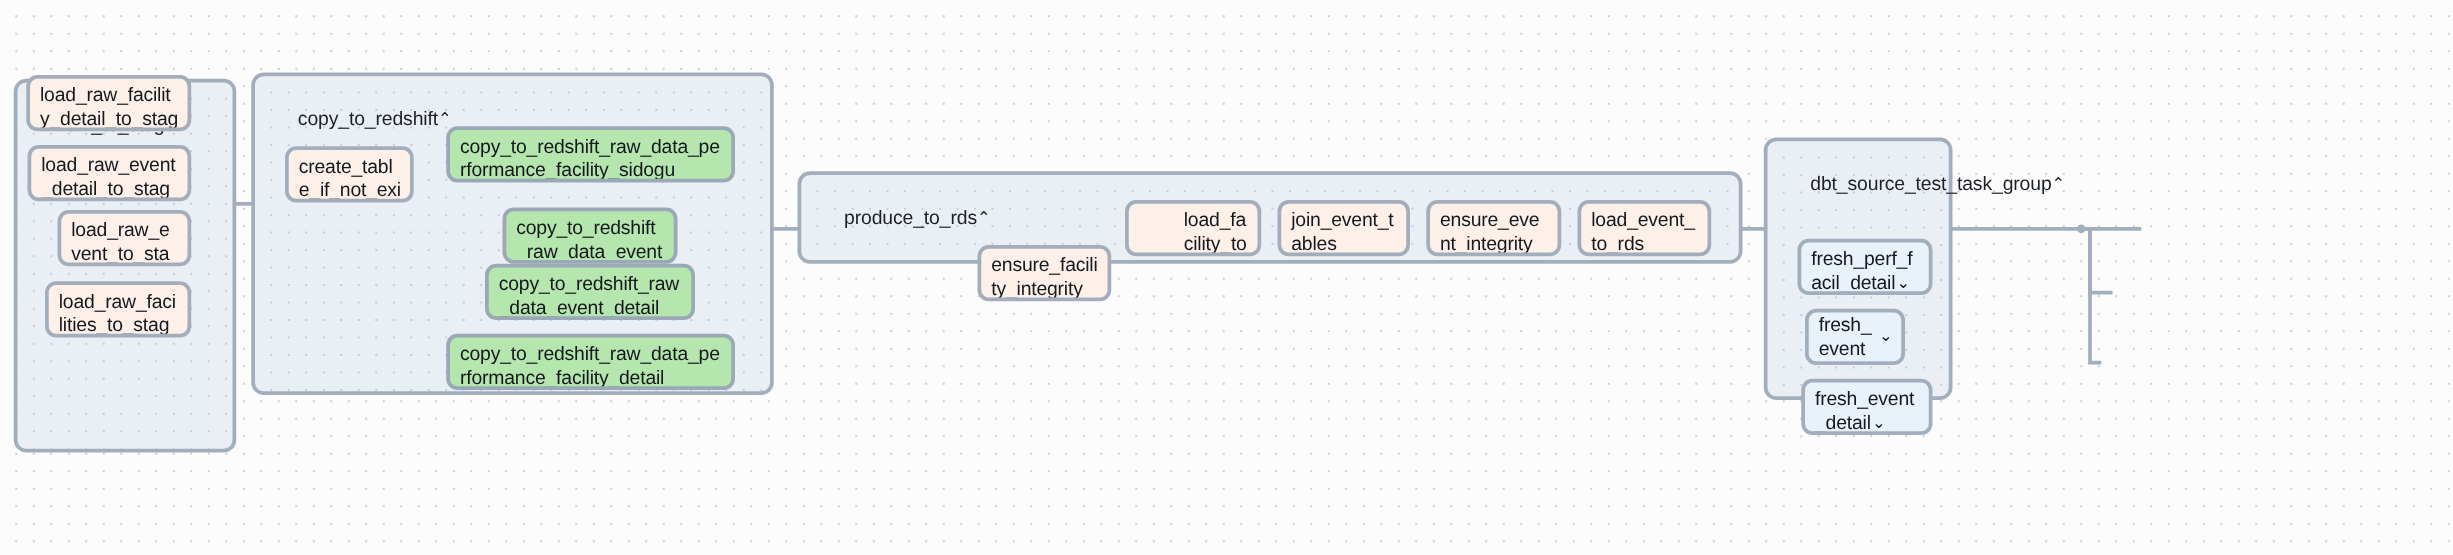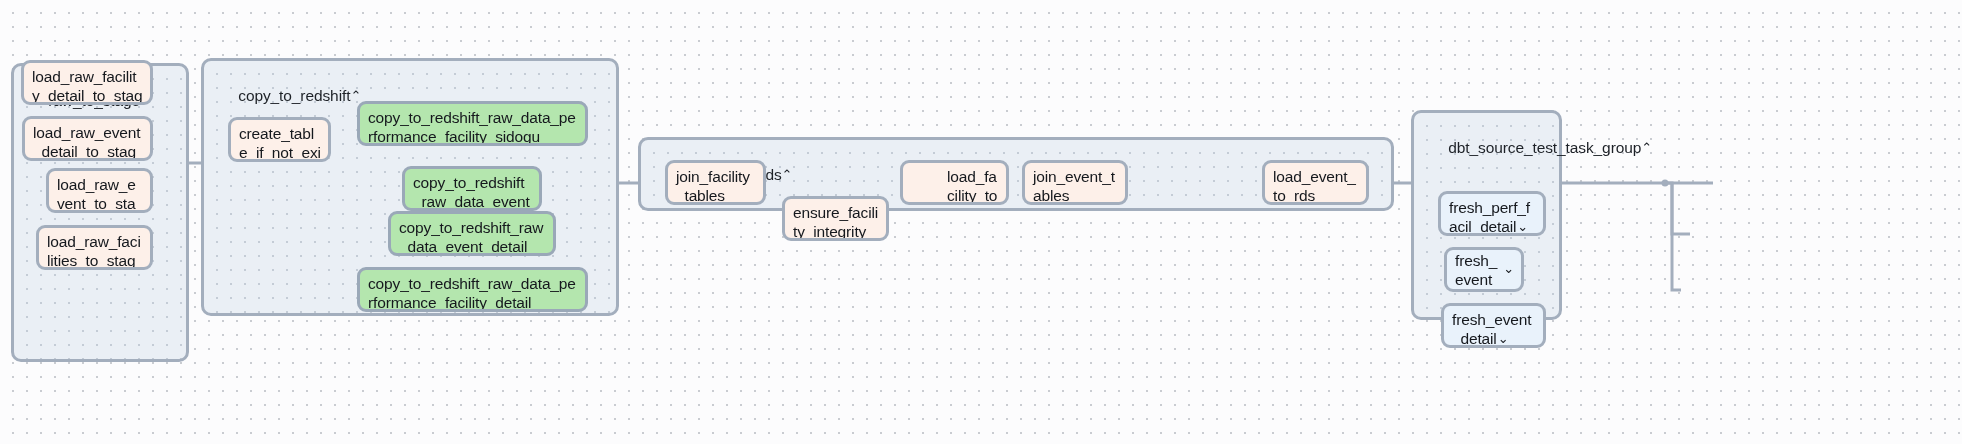--- a/index.html
+++ b/index.html
@@ -165,28 +165,28 @@
   <div class="node green" style="left:388px; top:211px; width:168px; height:45px;">copy_to_redshift_raw_data_event_detail</div>
 
   <div class="node green" style="left:357px; top:267px; width:231px; height:45px;">copy_to_redshift_raw_data_performance_facility_detail</div>
 
   <div class="group" style="left:638px; top:137px; width:756px; height:74px;">
     <div class="group-title">
       <span>produce_to_rds</span><span class="chev">⌃</span>
     </div>
   </div>
 
-  <div class="node op" style="left:665px; top:160px; width:101px; height:45px;">join_facility_tables</div>
 
   <div class="node op" style="left:782px; top:160px; width:107px; height:45px;margin-top:36px;">ensure_facility_integrity</div>
 
   <div class="node op" style="left:900px; top:160px; width:109px; height:45px;padding-left:44px;">load_facility_to_rds</div>
 
   <div class="node op" style="left:1022px; top:160px; width:106px; height:45px;">join_event_tables</div>
 
+  <div class="node op" style="left:1141px; top:160px; width:108px; height:45px;">ensure_event_integrity</div>
 
   <div class="node op" style="left:1262px; top:160px; width:107px; height:45px;">load_event_to_rds</div>
 
   <div class="group" style="left:1411px; top:110px; width:151px; height:210px;">
     <div class="group-title">
       <span>dbt_source_test_task_group</span><span class="chev">⌃</span>
     </div>
   </div>
 
   <div class="node blue" style="left:1438px; top:155px; width:108px; height:45px;">

